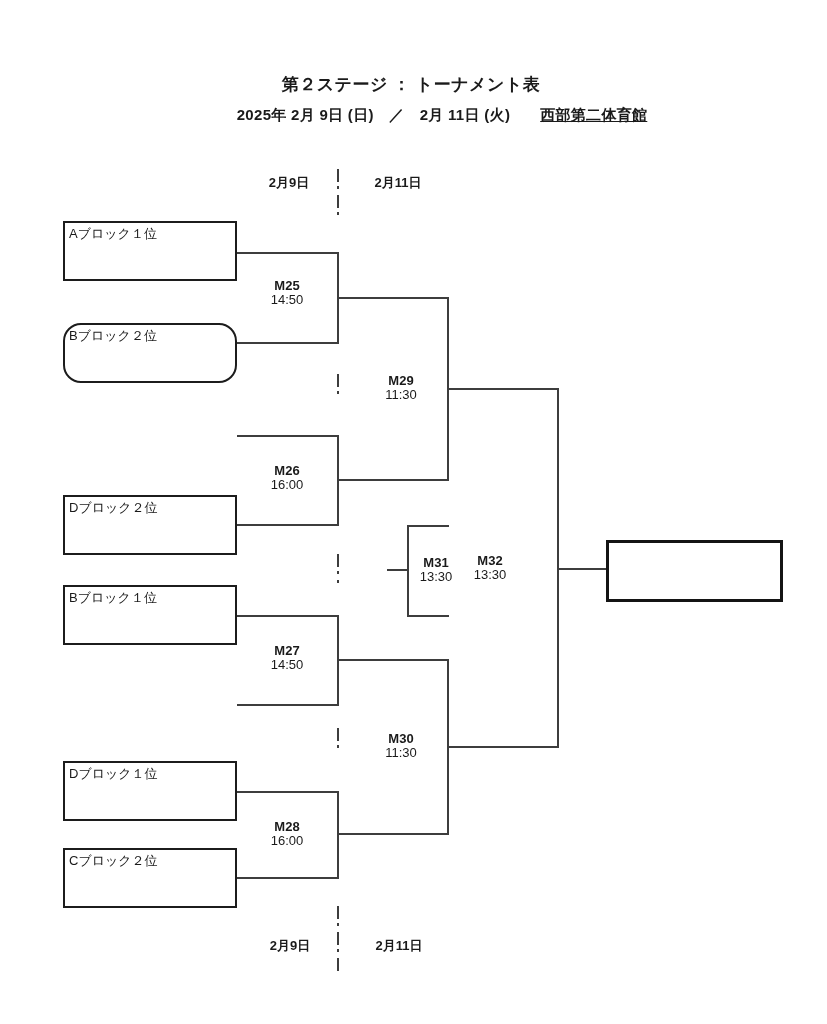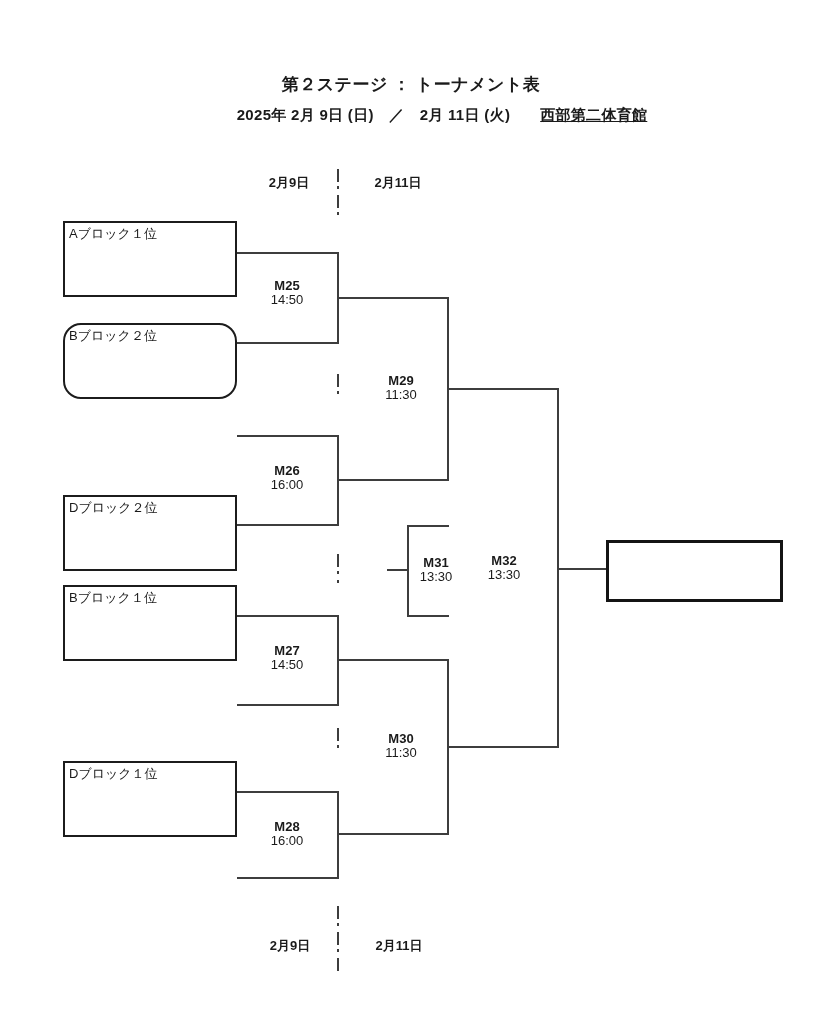--- a/index.html
+++ b/index.html
@@ -38,21 +38,21 @@
     background:repeating-linear-gradient(
       to bottom,
       #3d3d3d 0px,#3d3d3d 13px,
       transparent 13px,transparent 17px,
       #3d3d3d 17px,#3d3d3d 20px,
       transparent 20px,transparent 26px);
   }
   
   .teambox{
     position:absolute;
-    left:63px;width:174px;height:76px;
+    left:63px;width:174px;height:60px;
     border:2px solid #1c1c1c;
     box-sizing:border-box;
     background:#fff;
   }
   .teambox .tlabel{
     display:block;
     padding:2px 4px 0 4px;
     font-size:13px;
     white-space:nowrap;
   }
@@ -79,21 +79,21 @@
     background:transparent;
   }
   .mlabel .mid{font-weight:bold;}
   .m25{left:287px;top:279px;text-align:center;}
   .m26{left:287px;top:464px;}
   .m27{left:287px;top:644px;}
   .m28{left:287px;top:820px;}
   .m29{left:401px;top:374px;}
   .m30{left:401px;top:732px;}
   .m31{left:436px;top:556px;}
-  .m32{left:504px;top:554px;}
+  .m32{left:490px;top:554px;}
 </style>
 </head>
 <body>
 
 <div class="page">
 
   <div class="title-line t2">第２ステージ ： トーナメント表</div>
   <div class="title-line t3">
     <span>2025年 2月 9日 (日)　／　2月 11日 (火)</span><span class="venue">西部第二体育館</span>
   </div>
@@ -117,20 +117,23 @@
     <span class="tlabel">Bブロック２位</span>
   </div>
   <div class="teambox" style="top:495px;">
     <span class="tlabel">Dブロック２位</span>
   </div>
   <div class="teambox" style="top:585px;">
     <span class="tlabel">Bブロック１位</span>
   </div>
   <div class="teambox" style="top:761px;">
     <span class="tlabel">Dブロック１位</span>
+  </div>
+  <div class="teambox" style="top:848px;">
+    <span class="tlabel">Cブロック２位</span>
   </div>
 
   <div class="winnerbox"></div>
 
   <div>
 
     <div class="ln h" style="left:237px;top:252px;width:101px;"></div>
     <div class="ln h" style="left:237px;top:342px;width:101px;"></div>
     <div class="ln h" style="left:237px;top:435px;width:101px;"></div>
     <div class="ln h" style="left:237px;top:524px;width:101px;"></div>

